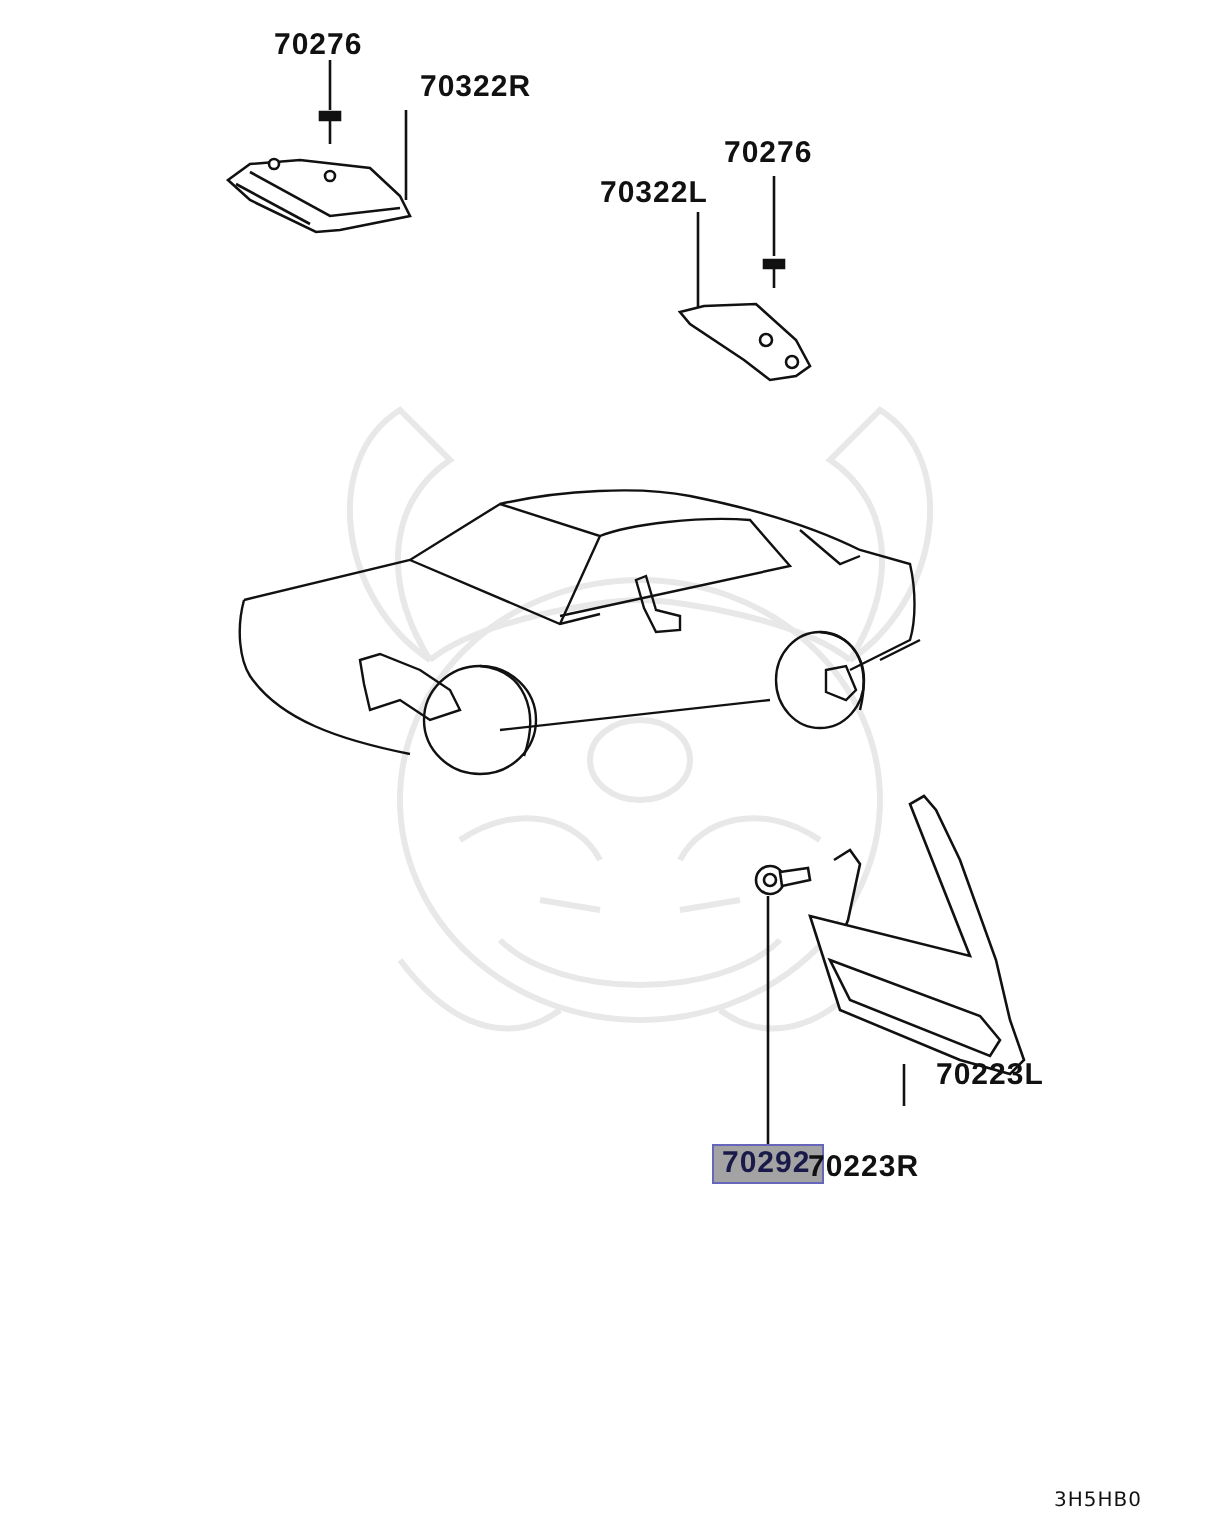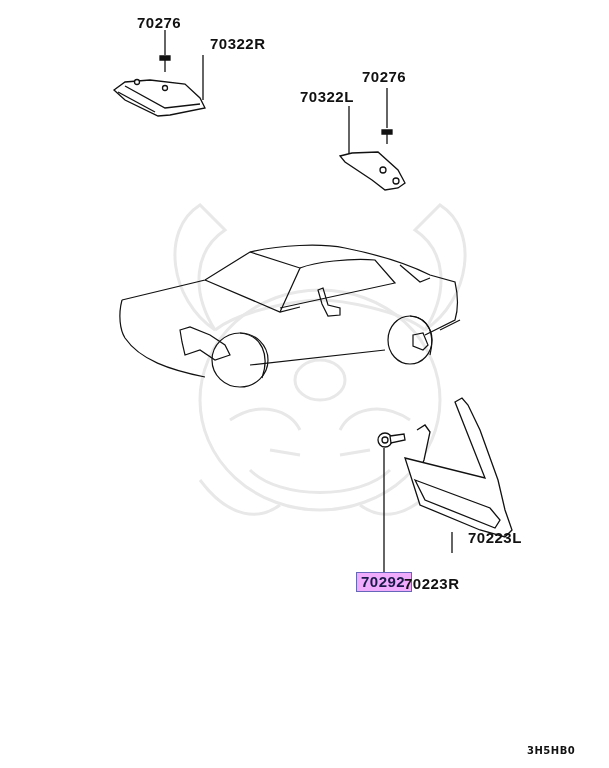--- a/index.html
+++ b/index.html
@@ -1,20 +1,20 @@
 <!DOCTYPE html>
 <html><head>
   <meta charset="utf-8">
   <style>
     html, body { margin: 0; padding: 0; background: #ffffff; }
     .canvas { position: relative; width: 609px; height: 768px; background: #ffffff; overflow: hidden; font-family: "Liberation Sans", sans-serif; }
     .diagram-svg { position: absolute; left: 0; top: 0; }
     .label { position: absolute; font-family: "Liberation Sans", sans-serif; font-weight: bold; font-size: 15px; color: #111111; letter-spacing: 0.5px; line-height: 16px; white-space: nowrap; }
-    .label.highlight { background: #f0abfc; border: 1px solid #6666bb; color: #1a1a4a; padding: 1px 6px 1px 4px; }
-    .code { position: absolute; font-family: "DejaVu Sans", sans-serif; font-weight: bold; font-size: 10px; color: #111; letter-spacing: 0.5px; }
+    .label.highlight { background: #a3a3a3; border: 1px solid #6666bb; color: #1a1a4a; padding: 1px 6px 1px 4px; }
+    .code { position: absolute; font-family: "DejaVu Sans", sans-serif; font-weight: normal; font-size: 10px; color: #111; letter-spacing: 0.5px; }
   </style>
 </head>
 <body>
 
 <div class="canvas">
   <svg class="diagram-svg" width="609" height="768" viewBox="0 0 609 768">
 
     <g fill="none" stroke="#e8e8e8" stroke-width="3">
       <path d="M200 205 C160 230 170 300 215 330 C190 290 195 250 225 230 Z"></path>
       <path d="M440 205 C480 230 470 300 425 330 C450 290 445 250 415 230 Z"></path>

